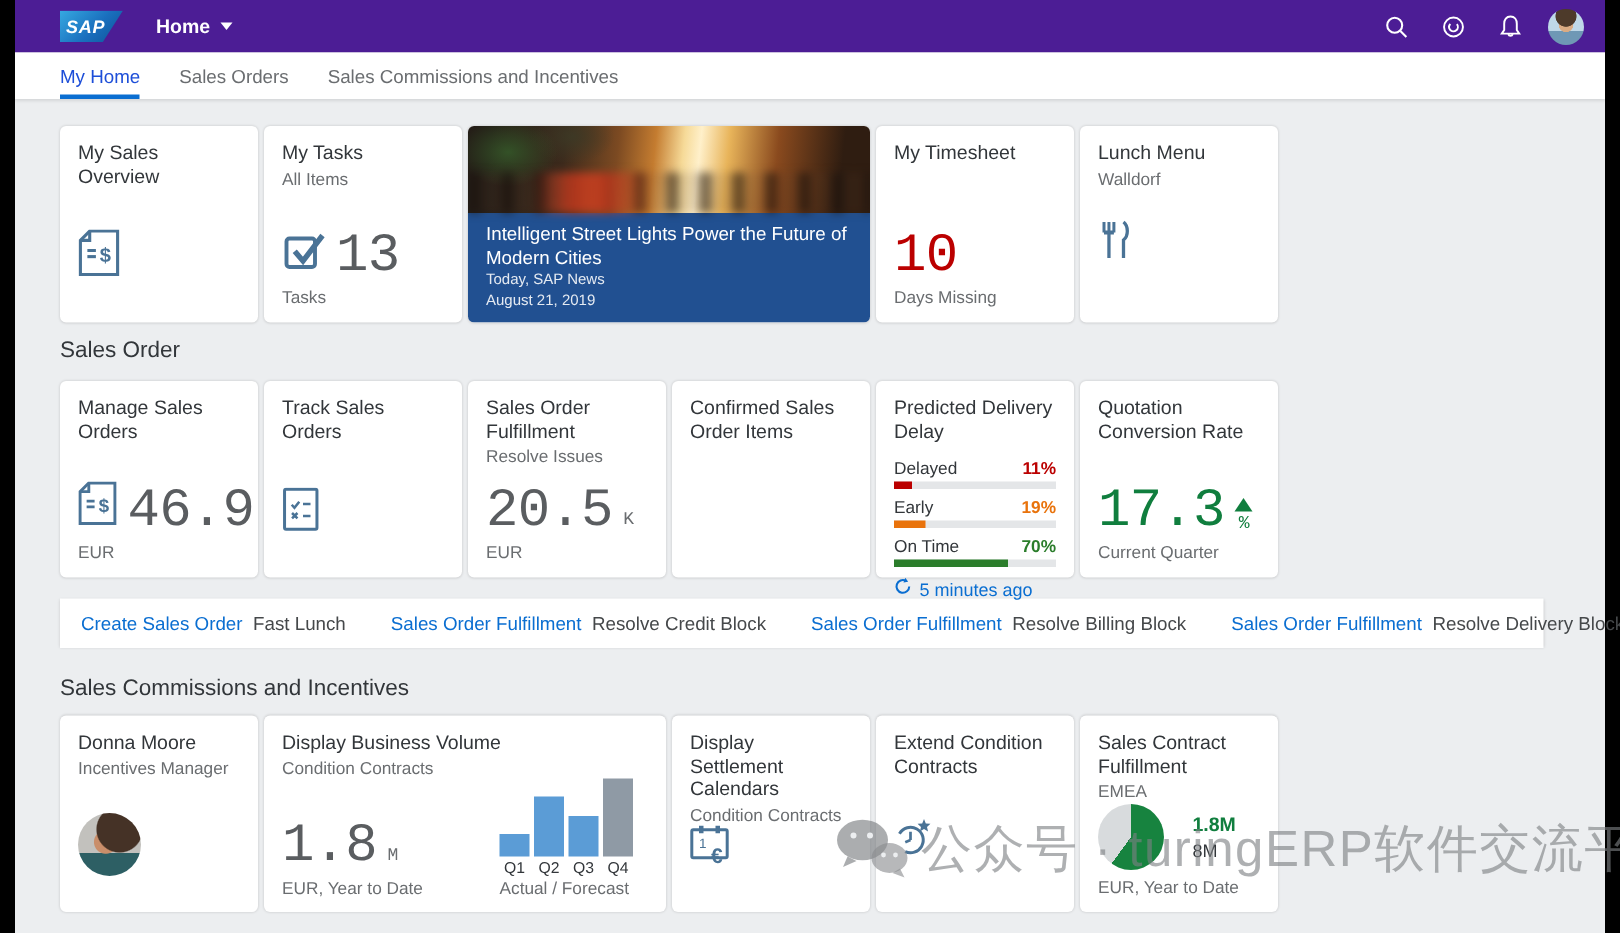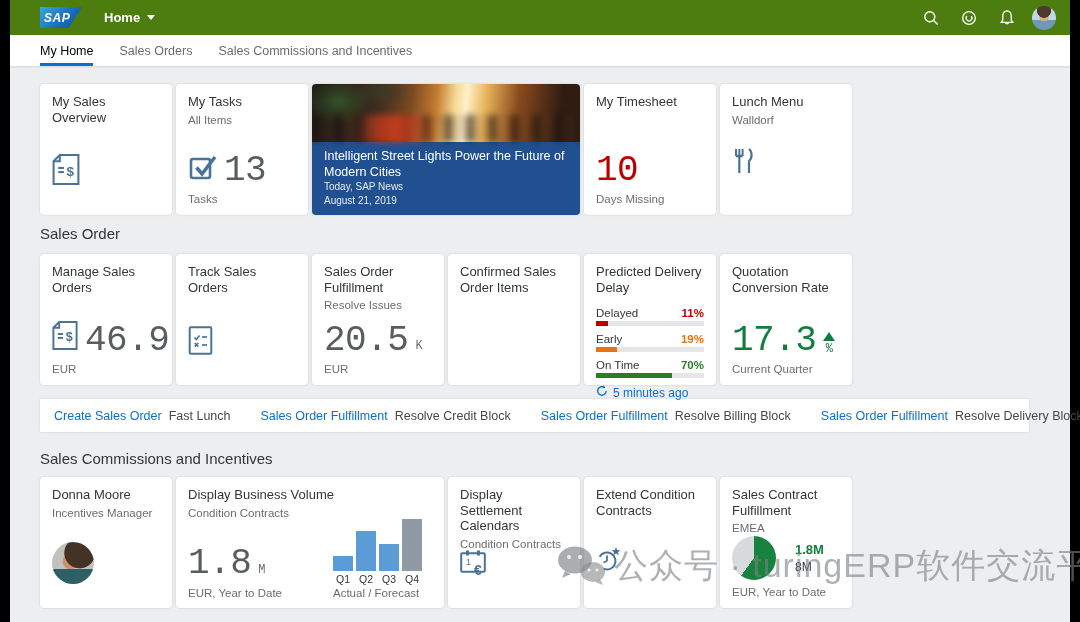--- a/index.html
+++ b/index.html
@@ -1,40 +1,40 @@
 <!DOCTYPE html>
 <html><head>
 <meta charset="utf-8">
 <style>
   * { margin:0; padding:0; box-sizing:border-box; }
   html,body { width:1080px; height:622px; background:#000; overflow:hidden;
               font-family:"Liberation Sans","DejaVu Sans",sans-serif; }
   .app { position:absolute; left:10px; top:0; width:1060px; height:622px; background:#eceef0; }
 
   
-  .shell { height:35px; background:#4d7c0f; display:flex; align-items:center; padding:0 14px 0 30px; }
+  .shell { height:35px; background:#4c1d95; display:flex; align-items:center; padding:0 14px 0 30px; }
   .sap-logo { width:42px; height:21px; background:linear-gradient(135deg,#36a9e1 0%,#1a6fbe 55%,#0d5296 100%);
               clip-path:polygon(0 0,100% 0,68% 100%,0 100%); display:flex; align-items:center; cursor:pointer; }
   .sap-logo span { color:#fff; font-style:italic; font-weight:bold; font-size:12px; padding-left:4px; letter-spacing:.5px; }
   .shell-title { display:flex; align-items:center; gap:7px; margin-left:22px; color:#fff; font-size:13px; font-weight:bold;
                  background:none; border:none; cursor:pointer; font-family:inherit; }
   .caret { width:0; height:0; border-left:4px solid transparent; border-right:4px solid transparent; border-top:5px solid #fff; }
   .shell-right { margin-left:auto; display:flex; align-items:center; gap:12px; }
   .shell-ic { width:26px; height:26px; display:flex; align-items:center; justify-content:center; cursor:pointer; }
   .shell-avatar { width:24px; height:24px; border-radius:50%; overflow:hidden; cursor:pointer;
      background:
        radial-gradient(circle at 50% 20%, #4d3a2a 0 30%, transparent 32%),
        radial-gradient(circle at 50% 44%, #d9ab83 0 26%, transparent 28%),
        linear-gradient(180deg,#bfd8e8 0 60%, #6f98b5 60%); }
 
   
   .tabbar { height:31px; background:#fff; display:flex; align-items:stretch; gap:26px; padding:0 30px;
             box-shadow:0 1px 2px rgba(0,0,0,.10); position:relative; z-index:2; }
   .tab { position:relative; display:flex; align-items:center; font-size:12.5px; color:#6a6d70; cursor:pointer; }
-  .tab.active { color:#000000; }
+  .tab.active { color:#1d4ed8; }
   .tab.active::after { content:""; position:absolute; left:0; right:0; bottom:0; height:3px; background:#0a6ed1; }
 
   
   .content { padding:18px 30px 0; }
   .tile-row { display:flex; gap:4px; }
   .group-heading { font-size:15px; font-weight:400; color:#32363a; margin:12px 0; }
   .group-heading.first { margin-top:10px; }
 
   .tile { position:relative; width:132px; height:131px; background:#fff; border-radius:4px;
           box-shadow:0 0 2px rgba(0,0,0,.18); padding:10px 12px; display:flex; flex-direction:column; cursor:pointer; }

